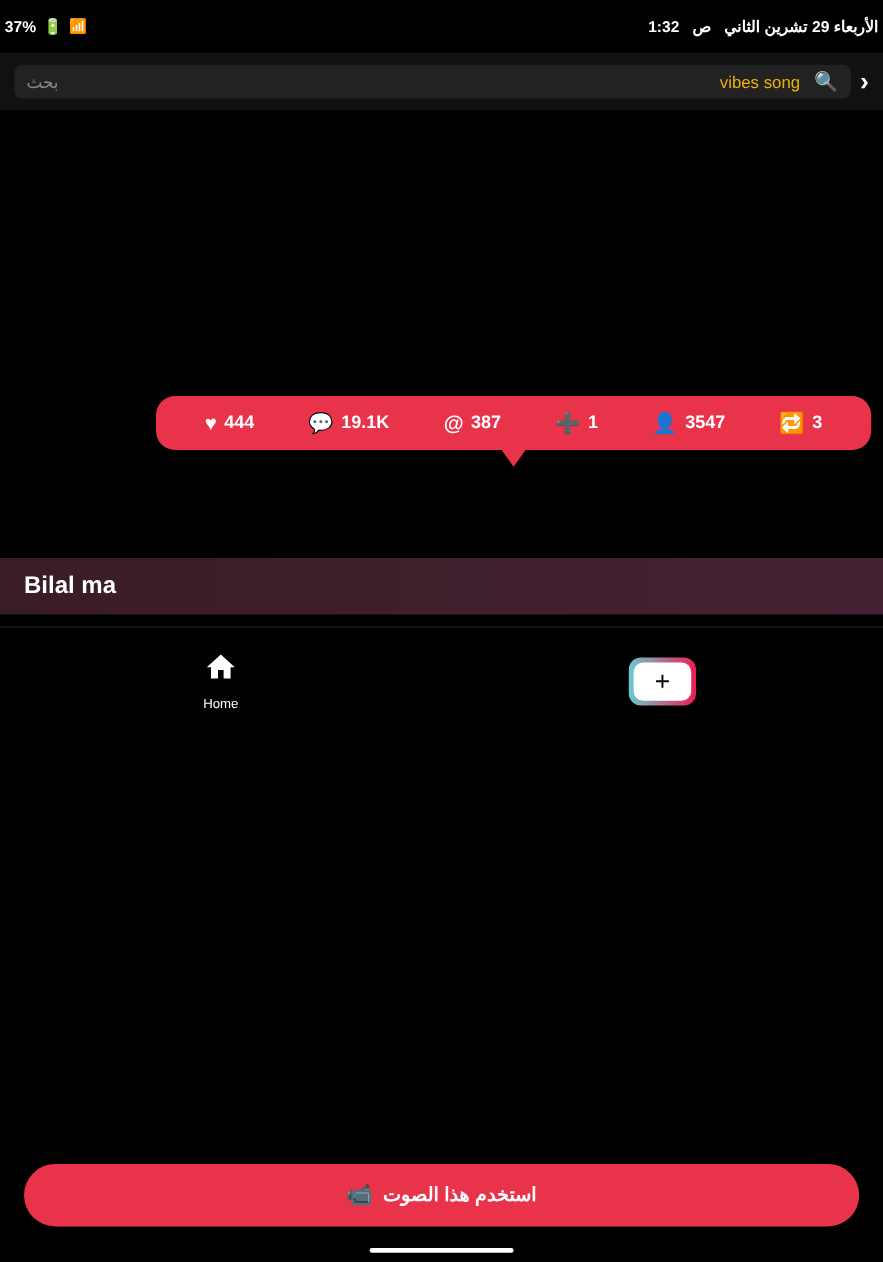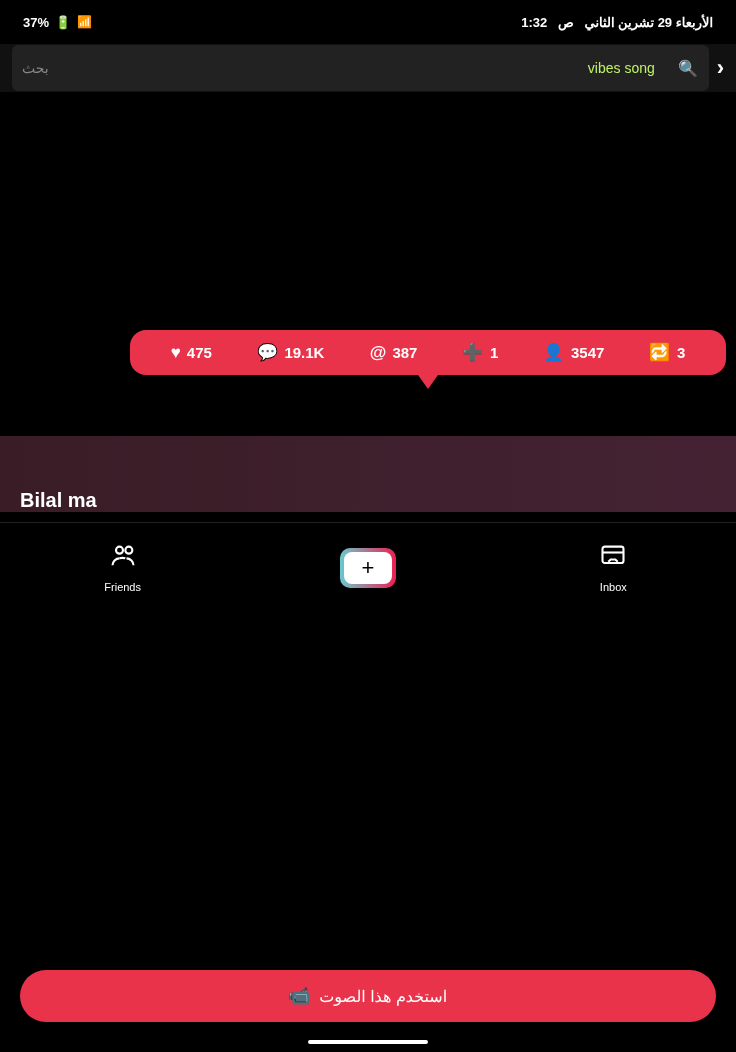--- a/index.html
+++ b/index.html
@@ -15,21 +15,21 @@
     
     .status-bar {
       position: absolute;
       top: 0;
       left: 0;
       right: 0;
       height: 44px;
       display: flex;
       align-items: center;
       justify-content: space-between;
-      padding: 0 23px;
+      padding: 0 4px;
       z-index: 100;
     }
     .status-left {
       display: flex;
       align-items: center;
       gap: 6px;
       color: #fff;
       font-size: 13px;
       font-weight: 600;
     }
@@ -52,21 +52,21 @@
       display: flex;
       align-items: center;
       padding: 0 12px;
       gap: 8px;
       z-index: 100;
     }
     .search-input-container {
       flex: 1;
       background: #222;
       border-radius: 6px;
-      height: 46px;
+      height: 28px;
       display: flex;
       align-items: center;
       padding: 0 10px;
     }
     .search-input-text {
       color: #888;
       font-size: 14px;
       direction: rtl;
     }
     .search-query {
@@ -129,24 +129,24 @@
     .notif-icon {
       font-size: 17px;
     }
 
     
     .bottom-info-bar {
       position: absolute;
       bottom: 540px;
       left: 0;
       right: 0;
-      height: 76px;
+      height: 47px;
       background: linear-gradient(to right, rgba(60,30,40,0.95), rgba(80,40,60,0.85));
       display: flex;
-      align-items: flex-end;
+      align-items: center;
       padding: 0 20px;
       z-index: 50;
     }
     .user-name {
       color: #fff;
       font-size: 20px;
       font-weight: 700;
     }
 
     
@@ -229,21 +229,21 @@
       display: flex;
       align-items: center;
       justify-content: center;
       gap: 8px;
       z-index: 200;
       cursor: pointer;
     }
     .use-sound-text {
       color: #fff;
       font-size: 16px;
-      font-weight: 400;
+      font-weight: 700;
       direction: rtl;
     }
 
     
     .home-indicator {
       position: absolute;
       bottom: 8px;
       left: 50%;
       transform: translateX(-50%);
       width: 120px;
@@ -273,32 +273,32 @@
     &nbsp;
     <span>ص</span>
     &nbsp;
     <span>1:32</span>
   </div>
 </div>
 
 <div class="search-bar">
   <div class="search-input-container">
     <span class="search-input-text">بحث</span>
-    <span class="search-query" style="margin-left:auto; margin-right:24px; color:#bef264;">vibes song</span>
+    <span class="search-query" style="margin-left:auto; margin-right:12px; color:#eab308;">vibes song</span>
     <span class="search-icon">🔍</span>
   </div>
   <span class="search-arrow" style="color:#fff; font-size:22px;">›</span>
 </div>
 
 <div class="video-area"></div>
 
 <div class="notification-tooltip">
   <div class="notif-item">
     <span class="notif-icon">♥</span>
-    <span>475</span>
+    <span>444</span>
   </div>
   <div class="notif-item">
     <span class="notif-icon">💬</span>
     <span>19.1K</span>
   </div>
   <div class="notif-item">
     <span class="notif-icon">@</span>
     <span>387</span>
   </div>
   <div class="notif-item">
@@ -314,52 +314,38 @@
     <span>3</span>
   </div>
 </div>
 
 <div class="bottom-info-bar">
   <span class="user-name">Bilal ma</span>
 </div>
 
 <div class="bottom-nav">
 
-
   <div class="nav-item">
     <span class="nav-icon">
-      <svg class="svg-icon" viewBox="0 0 24 24" fill="none" stroke="white" stroke-width="1.8">
-        <circle cx="9" cy="7" r="3"></circle>
-        <path d="M3 20c0-3.3 2.7-6 6-6"></path>
-        <circle cx="17" cy="7" r="3"></circle>
-        <path d="M21 20c0-3.3-2.7-6-6-6"></path>
-        <path d="M9 14c1.5-0.5 3-0.7 5 0"></path>
+      <svg class="svg-icon" viewBox="0 0 24 24" fill="white">
+        <path d="M10 20v-6h4v6h5v-8h3L12 3 2 12h3v8z"></path>
       </svg>
     </span>
-    <span class="nav-label">Friends</span>
-  </div>
+    <span class="nav-label">Home</span>
+  </div>
+
 
   <div class="nav-item">
     <div class="plus-btn">
       <div class="plus-btn-inner">
         <span class="plus-symbol">+</span>
       </div>
     </div>
   </div>
 
-  <div class="nav-item">
-    <span class="nav-icon">
-      <svg class="svg-icon" viewBox="0 0 24 24" fill="none" stroke="white" stroke-width="1.8">
-        <rect x="3" y="4" width="18" height="14" rx="2"></rect>
-        <path d="M3 9h18"></path>
-        <path d="M8 17l2-2h4l2 2"></path>
-      </svg>
-    </span>
-    <span class="nav-label">Inbox</span>
-  </div>
 
 </div>
 
 <div class="bottom-black"></div>
 
 <div class="use-sound-btn">
   <span style="font-size:18px;">📹</span>
   <span class="use-sound-text">استخدم هذا الصوت</span>
 </div>
 

